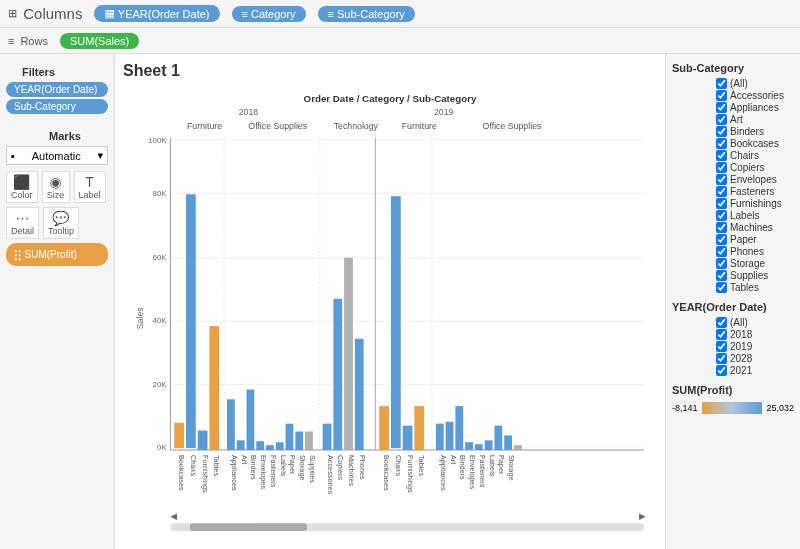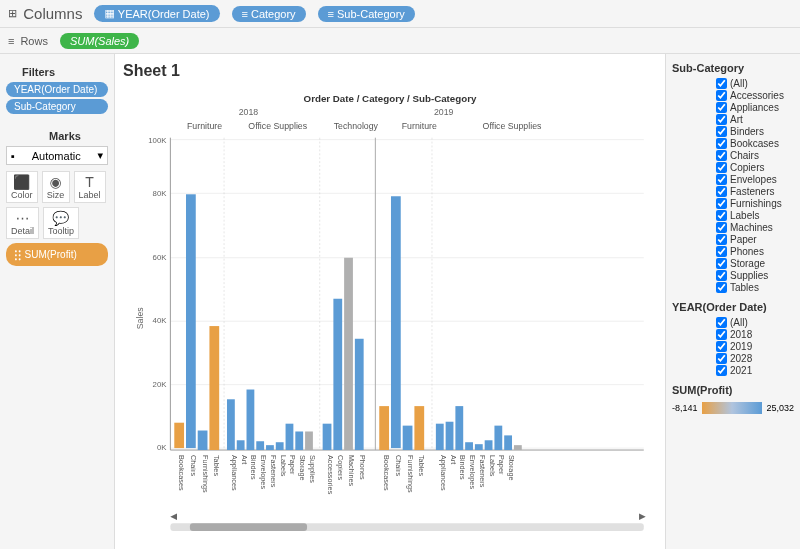--- a/index.html
+++ b/index.html
@@ -4,21 +4,21 @@
   <style>
     * { box-sizing: border-box; margin: 0; padding: 0; }
     body { font-family: Arial, sans-serif; font-size: 11px; background: #fff; width: 800px; height: 549px; overflow: hidden; }
     
     .app { display: flex; flex-direction: column; height: 549px; }
     
     
     .toolbar { background: #f5f5f5; border-bottom: 1px solid #ddd; padding: 4px 8px; display: flex; gap: 12px; align-items: center; height: 28px; }
     .toolbar-item { display: flex; align-items: center; gap: 6px; font-size: 11px; color: #333; }
     .pill { background: #5b9bd5; color: white; padding: 2px 10px; border-radius: 12px; font-size: 11px; display: inline-flex; align-items: center; gap: 3px; }
-    .pill.green { background: #3eb549; font-style: italic; }
+    .pill.green { background: #3eb549; }
     
     
     .toolbar2 { background: #f5f5f5; border-bottom: 1px solid #ddd; padding: 4px 8px; display: flex; gap: 12px; align-items: center; height: 26px; }
     
     
     .main { display: flex; flex: 1; overflow: hidden; }
     
     
     .left-panel { width: 115px; min-width: 115px; background: #f5f5f5; border-right: 1px solid #ddd; display: flex; flex-direction: column; padding: 6px; }
     

